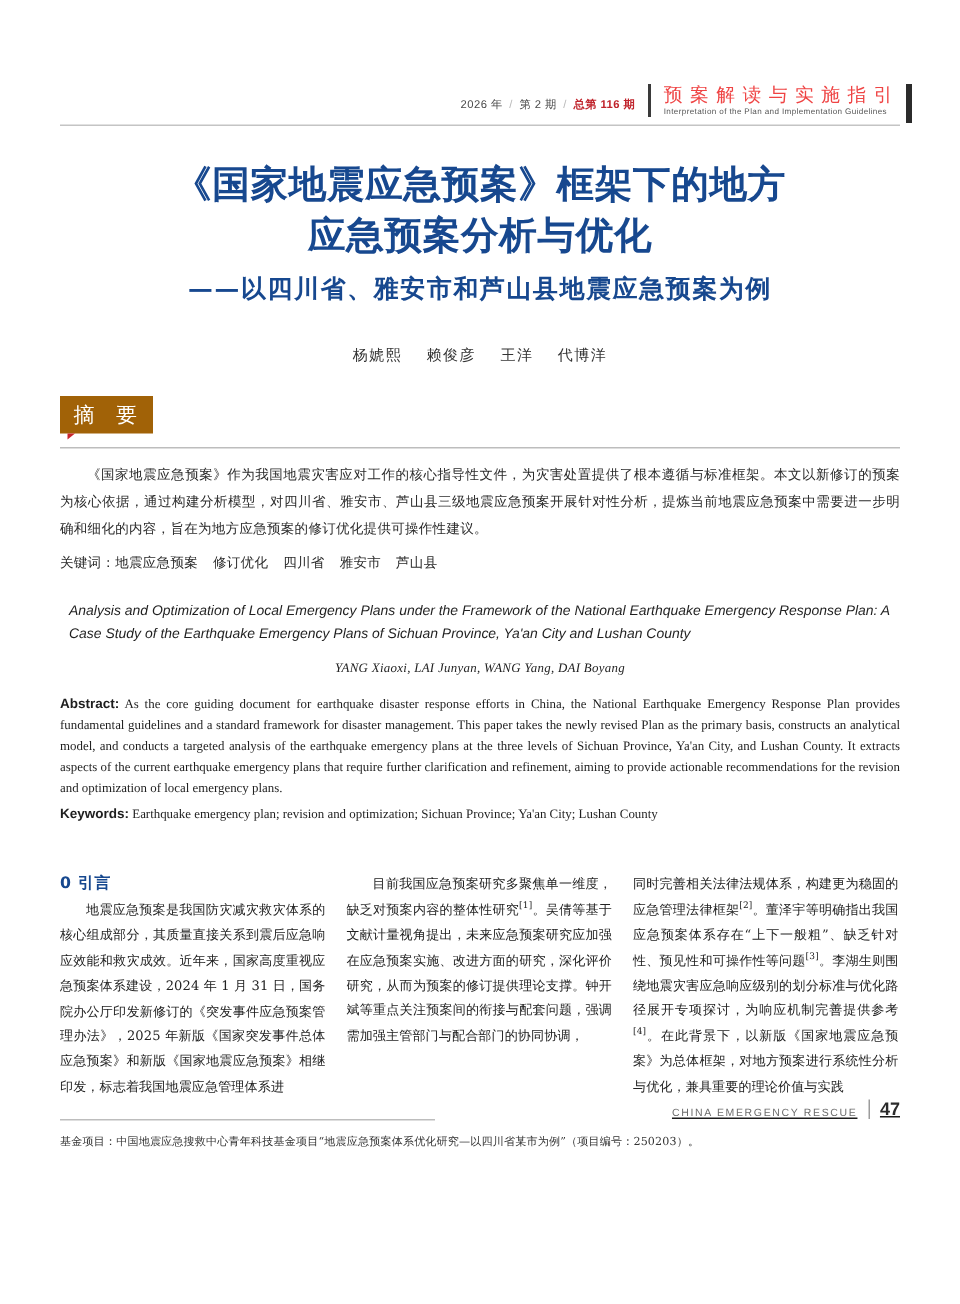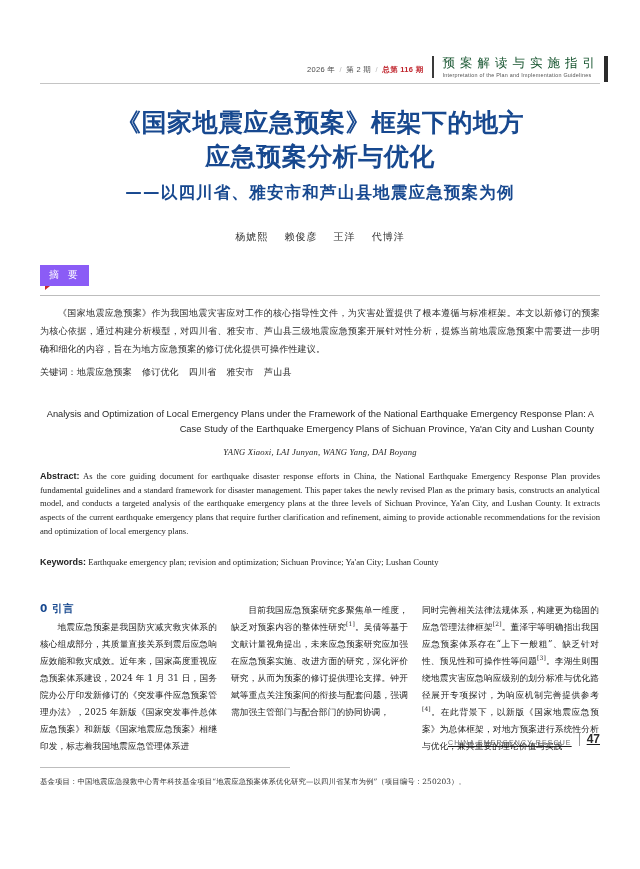--- a/index.html
+++ b/index.html
@@ -43,21 +43,21 @@
   .head-col {
     margin-left: 8px;
     padding-left: 9px;
     border-left: 2px solid #3a3a3a;
     position: relative;
   }
   .head-cn {
     font-family: "DejaVu Serif", serif;
     font-size: 12.5px;
     letter-spacing: 5px;
-    color: #14532d;
+    color: #ef4444;
     line-height: 1.15;
     white-space: nowrap;
   }
   .head-en {
     font-family: "Liberation Sans", sans-serif;
     font-size: 5.4px;
     color: #555;
     letter-spacing: .25px;
     margin-top: 2px;
     white-space: nowrap;
@@ -102,24 +102,24 @@
     color: #333;
     letter-spacing: 1px;
     margin-top: 26px;
   }
   .authors-cn span { margin: 0 6px; }
 
   
   .abs-zone { margin-top: 20px; position: relative; }
   .abs-badge {
     display: inline-block;
-    background: #8b5cf6;
+    background: #a16207;
     color: #fff;
-    font-family: Liberation Sans, sans-serif;
-    font-size: 10px;
+    font-family: Liberation Mono, monospace;
+    font-size: 14px;
     letter-spacing: 3px;
     padding: 3.5px 8px 3.5px 9px;
     position: relative;
   }
   .abs-badge::after {
     content: "";
     position: absolute;
     left: 5px;
     bottom: -4px;
     border-left: 5px solid #c9252d;
@@ -146,24 +146,25 @@
     margin-top: 8px;
     letter-spacing: .2px;
   }
   .kw-cn .kw-item { margin-right: 10px; }
 
   
   .title-en {
     font-family: "Liberation Sans", sans-serif;
     font-size: 9.3px;
     line-height: 1.62;
-    text-align: right;
+    text-align: left;
     color: #1f1f1f;
-    margin-top: 28px;
+    margin-top: 18px;
     padding: 0 6px;
+    font-style: italic;
   }
   .authors-en {
     font-family: "Liberation Serif", serif;
     font-style: italic;
     font-size: 8.6px;
     text-align: center;
     color: #222;
     margin-top: 10px;
     letter-spacing: .2px;
   }
@@ -177,21 +178,21 @@
   }
   .abs-en b, .kw-en b {
     font-family: "Liberation Sans", sans-serif;
     font-size: 9px;
   }
   .kw-en {
     font-family: "Liberation Serif", serif;
     font-size: 8.6px;
     line-height: 1.62;
     color: #1e1e1e;
-    margin-top: 16px;
+    margin-top: 2px;
   }
 
   
   .body-cols {
     display: flex;
     gap: 14px;
     margin-top: 32px;
   }
   .col { width: 177px; }
   .sec-head {

